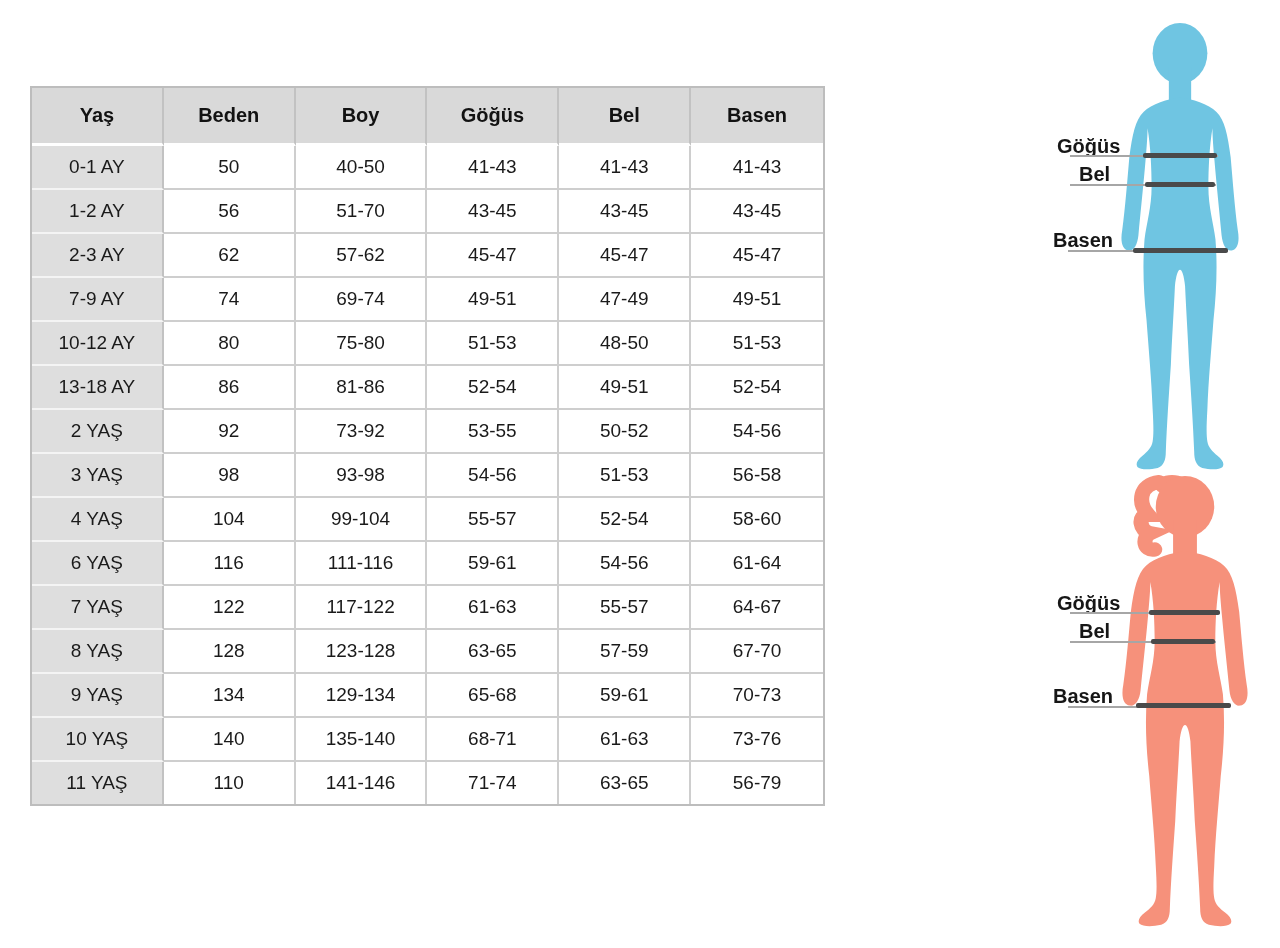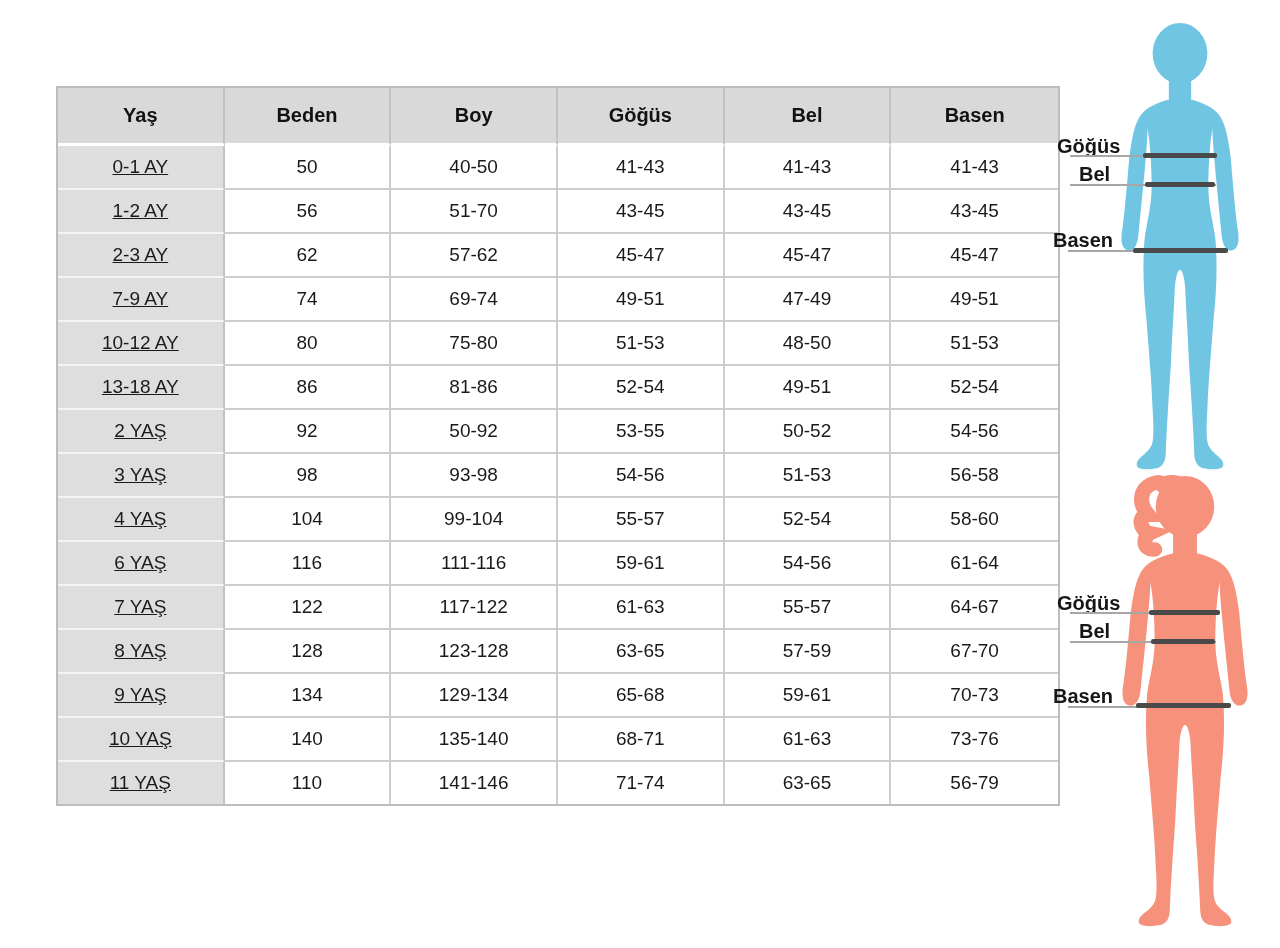--- a/index.html
+++ b/index.html
@@ -3,42 +3,42 @@
 <meta charset="utf-8">
 <style>
   html,body{margin:0;padding:0;background:#ffffff;}
   .canvas{
     position:relative;width:1280px;height:948px;background:#ffffff;overflow:hidden;
     font-family:"Liberation Sans",sans-serif;
   }
 
   
   .size-table-wrap{
-    position:absolute;left:56px;top:86px;width:1004px;
+    position:absolute;left:30px;top:86px;width:795px;
     border:2px solid #bdbdbd;background:#ffffff;box-sizing:border-box;
   }
   table.size-table{
     width:100%;border-collapse:separate;border-spacing:0;table-layout:fixed;
   }
   table.size-table th{
     height:53px;background:#d9d9d9;color:#121212;
     font-size:20px;font-weight:bold;text-align:center;
     border-bottom:3px solid #ffffff;border-right:2px solid #c2c2c2;
     box-sizing:content-box;
   }
   table.size-table th:last-child{border-right:none;}
   table.size-table td{
     height:40px;background:#ffffff;color:#1a1a1a;
     font-size:19px;text-align:center;vertical-align:middle;
     border-bottom:2px solid #cecece;border-right:2px solid #cecece;
     box-sizing:content-box;
   }
   table.size-table td:last-child{border-right:none;}
   table.size-table td:first-child{
-    background:#dedede;border-bottom:2px solid #f4f4f4;border-right:2px solid #c2c2c2;text-decoration:underline;
+    background:#dedede;border-bottom:2px solid #f4f4f4;border-right:2px solid #c2c2c2;
   }
   table.size-table tr:last-child td{border-bottom:none;text-align:center;}
 
   
   .fig{position:absolute;}
 
   
   .m-label{
     position:absolute;font-size:20px;font-weight:bold;color:#161616;line-height:1;
     white-space:nowrap;
@@ -108,21 +108,21 @@
             <td>13-18 AY</td>
             <td>86</td>
             <td>81-86</td>
             <td>52-54</td>
             <td>49-51</td>
             <td>52-54</td>
           </tr>
           <tr>
             <td>2 YAŞ</td>
             <td>92</td>
-            <td>50-92</td>
+            <td>73-92</td>
             <td>53-55</td>
             <td>50-52</td>
             <td>54-56</td>
           </tr>
           <tr>
             <td>3 YAŞ</td>
             <td>98</td>
             <td>93-98</td>
             <td>54-56</td>
             <td>51-53</td>

